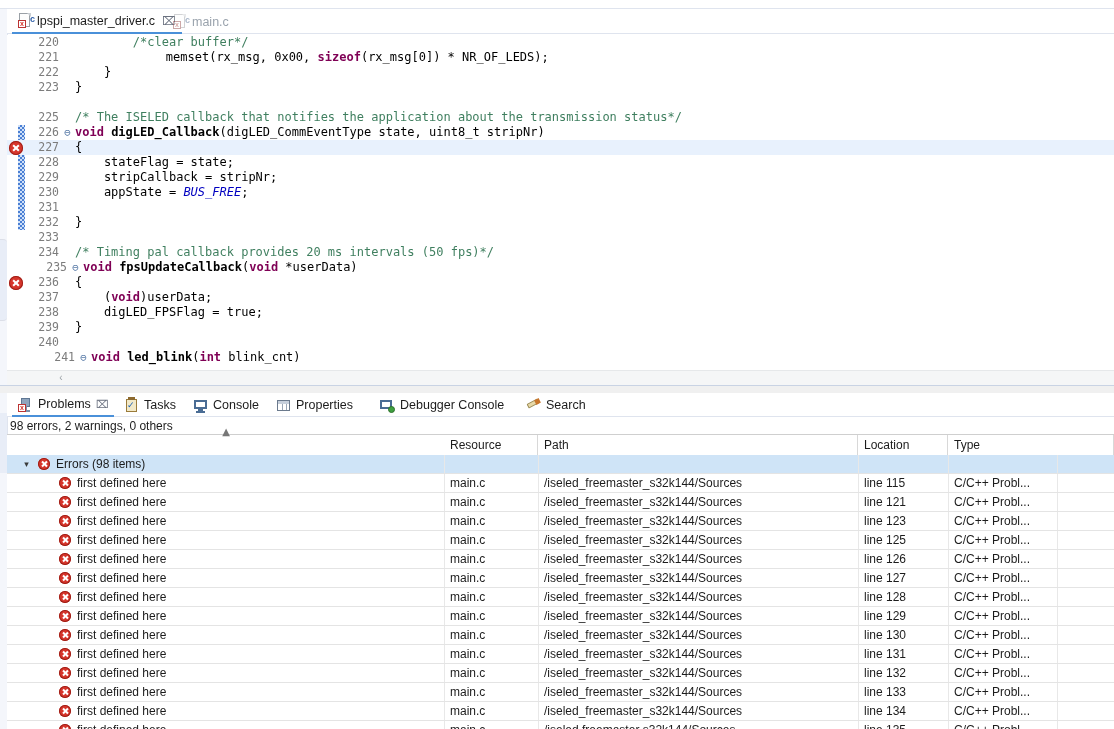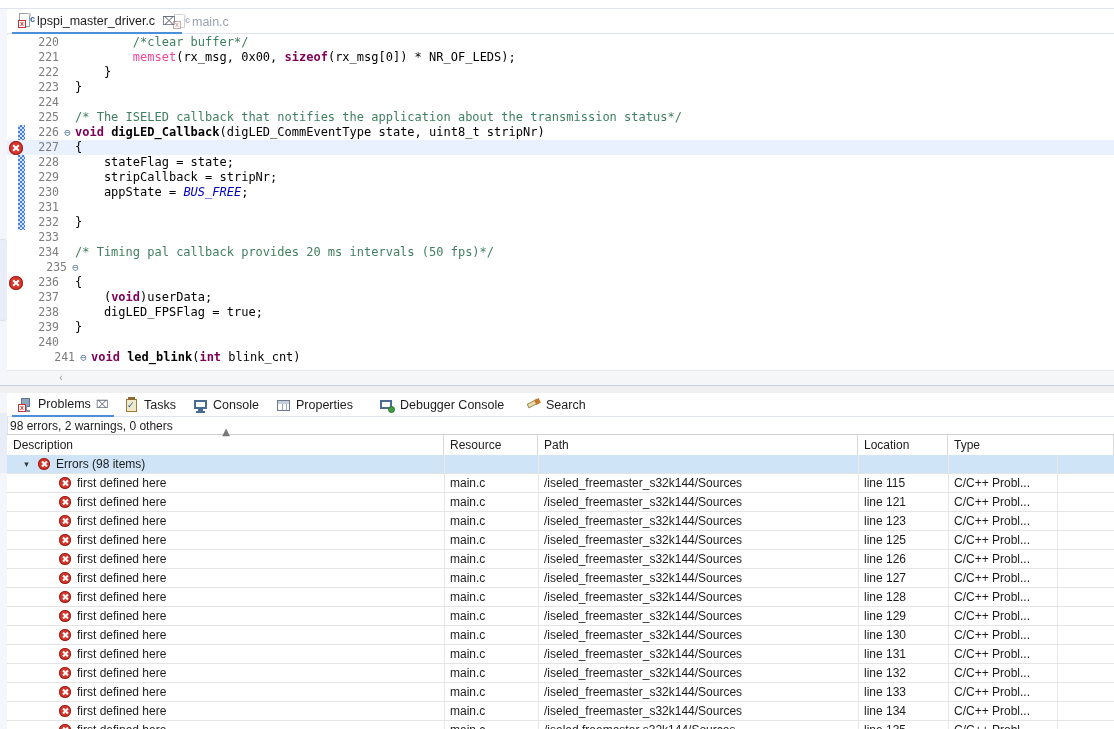--- a/index.html
+++ b/index.html
@@ -40,21 +40,21 @@
   .errdot:after{transform:rotate(-45deg);}
 
   .row{position:relative;height:15px;line-height:15px;white-space:pre;font-family:"DejaVu Sans Mono", monospace;font-size:12px;}
   .row.hl{background:#e8f1fd;}
   .lnum{position:absolute;left:20px;width:32px;text-align:right;color:#7c7c7c;font-family:"DejaVu Sans Mono",monospace;font-size:11.5px;}
   .fold{position:absolute;left:55px;width:11px;text-align:center;color:#5a7ca8;font-size:11px;}
   .src{position:absolute;left:68px;}
 
   .k{color:#7f0055;font-weight:bold;}
   .cm{color:#3f7f5f;}                      
-  .fn{color:#ec4899;}                      
+  .fn{color:#000000;margin-left:33px;}                      
   .id{color:#000;}
   .fld{color:#0000c0;font-style:italic;}   
   .num{color:#000;}
   .decl{font-weight:bold;}
 
   .hscroll{position:absolute;left:7px;top:370px;width:1107px;height:14px;background:#f5f6f7;border-top:1px solid #e6e8ea;}
   .hscroll .arrow{position:absolute;left:48px;top:1px;width:12px;height:12px;color:#9aa0a6;font-size:10px;text-align:center;line-height:12px;}
 
   .ed-bottom{position:absolute;left:0;top:385px;width:1114px;height:8px;background:#f0f0f0;}
   .ed-bottom .b1{position:absolute;left:0;top:0;width:1114px;height:1px;background:#c9d3e4;}
@@ -170,32 +170,31 @@
         <span class="tlabel">main.c</span>
       </div>
     </div>
 
     <div class="code" id="code-rows">
         <div class="changebar" style="top: 90px; height: 105px;"></div>
         <div class="row" style="top: 0px; position: absolute; left: 0px; width: 1107px;"><span class="lnum">220</span><span class="src"><span class="id">        </span><span class="cm">/*clear buffer*/</span></span></div>
         <div class="row" style="top: 15px; position: absolute; left: 0px; width: 1107px;"><span class="lnum">221</span><span class="src"><span class="id">        </span><span class="fn">memset</span><span class="id">(rx_msg, </span><span class="num">0x00</span><span class="id">, </span><span class="k">sizeof</span><span class="id">(rx_msg[</span><span class="num">0</span><span class="id">]) * NR_OF_LEDS);</span></span></div>
         <div class="row" style="top: 30px; position: absolute; left: 0px; width: 1107px;"><span class="lnum">222</span><span class="src"><span class="id">    }</span></span></div>
         <div class="row" style="top: 45px; position: absolute; left: 0px; width: 1107px;"><span class="lnum">223</span><span class="src"><span class="id">}</span></span></div>
-        <div class="row" style="top: 60px; position: absolute; left: 0px; width: 1107px;"><span class="lnum">224</span><span class="src"></span></div>
         <div class="row" style="top: 75px; position: absolute; left: 0px; width: 1107px;"><span class="lnum">225</span><span class="src"><span class="cm">/* The ISELED callback that notifies the application about the transmission status*/</span></span></div>
         <div class="row" style="top: 90px; position: absolute; left: 0px; width: 1107px;"><span class="lnum">226</span><span class="fold">⊖</span><span class="src"><span class="k">void</span><span class="id"> </span><span class="decl">digLED_Callback</span><span class="id">(digLED_CommEventType state, uint8_t stripNr)</span></span></div>
         <div class="row hl" style="top: 105px; position: absolute; left: 0px; width: 1107px;"><div class="gutter-err" style="top: 0px;"><div class="errdot" style="margin-top:1px;margin-left:2px"></div></div><span class="lnum">227</span><span class="src"><span class="id">{</span></span></div>
         <div class="row" style="top: 120px; position: absolute; left: 0px; width: 1107px;"><span class="lnum">228</span><span class="src"><span class="id">    stateFlag = state;</span></span></div>
         <div class="row" style="top: 135px; position: absolute; left: 0px; width: 1107px;"><span class="lnum">229</span><span class="src"><span class="id">    stripCallback = stripNr;</span></span></div>
         <div class="row" style="top: 150px; position: absolute; left: 0px; width: 1107px;"><span class="lnum">230</span><span class="src"><span class="id">    appState = </span><span class="fld">BUS_FREE</span><span class="id">;</span></span></div>
         <div class="row" style="top: 165px; position: absolute; left: 0px; width: 1107px;"><span class="lnum">231</span><span class="src"></span></div>
         <div class="row" style="top: 180px; position: absolute; left: 0px; width: 1107px;"><span class="lnum">232</span><span class="src"><span class="id">}</span></span></div>
         <div class="row" style="top: 195px; position: absolute; left: 0px; width: 1107px;"><span class="lnum">233</span><span class="src"></span></div>
         <div class="row" style="top: 210px; position: absolute; left: 0px; width: 1107px; padding-left: 31px;"><span class="lnum">234</span><span class="src"><span class="cm">/* Timing pal callback provides 20 ms intervals (50 fps)*/</span></span></div>
-        <div class="row" style="top: 225px; position: absolute; left: 8px; width: 1107px;"><span class="lnum">235</span><span class="fold">⊖</span></div>
+        <div class="row" style="top: 225px; position: absolute; left: 8px; width: 1107px;"><span class="lnum">235</span><span class="fold">⊖</span><span class="src"><span class="k">void</span><span class="id"> </span><span class="decl">fpsUpdateCallback</span><span class="id">(</span><span class="k">void</span><span class="id"> *userData)</span></span></div>
         <div class="row" style="top: 240px; position: absolute; left: 0px; width: 916px;"><div class="gutter-err" style="top: 0px;"><div class="errdot" style="margin-top:1px;margin-left:2px"></div></div><span class="lnum">236</span><span class="src"><span class="id">{</span></span></div>
         <div class="row" style="top: 255px; position: absolute; left: 0px; width: 1107px;"><span class="lnum">237</span><span class="src"><span class="id">    (</span><span class="k">void</span><span class="id">)userData;</span></span></div>
         <div class="row" style="top: 270px; position: absolute; left: 0px; width: 911px;"><span class="lnum">238</span><span class="src"><span class="id">    digLED_FPSFlag = </span><span class="id">true</span><span class="id">;</span></span></div>
         <div class="row" style="top: 285px; position: absolute; left: 0px; width: 1107px;"><span class="lnum">239</span><span class="src"><span class="id">}</span></span></div>
         <div class="row" style="top: 300px; position: absolute; left: 0px; width: 1107px;"><span class="lnum">240</span><span class="src"></span></div>
         <div class="row" style="top: 315px; position: absolute; left: 16px; width: 1107px;"><span class="lnum">241</span><span class="fold">⊖</span><span class="src"><span class="k">void</span><span class="id"> </span><span class="decl">led_blink</span><span class="id">(</span><span class="k">int</span><span class="id"> blink_cnt)</span></span></div>
       </div>
 
     <div class="hscroll">
       <span class="arrow">‹</span>
@@ -263,21 +262,20 @@
           </span>
           <span>Search</span>
         </div>
       </div>
 
     <div class="summary">98 errors, 2 warnings, 0 others</div>
 
     <div class="tablewrap">
       <div class="thead" id="table-head">
         <span class="sortcaret">▲</span>
-      <span class="th" style="left: 0px; width: 437px;">Description</span>
           <span class="th" style="left: 437px; width: 94px;">Resource</span>
           <span class="th" style="left: 531px; width: 320px;">Path</span>
           <span class="th" style="left: 851px; width: 90px;">Location</span>
           <span class="th" style="left: 941px; width: 166px;">Type</span>
           <span class="th" style="left: 1050px; width: 57px; border-right: none;"></span>
         </div>
       <div class="tbody" id="table-body">
           <div class="trow group">
             <span class="twisty">▾</span>
             <span class="errico" style="left:31px"></span>

